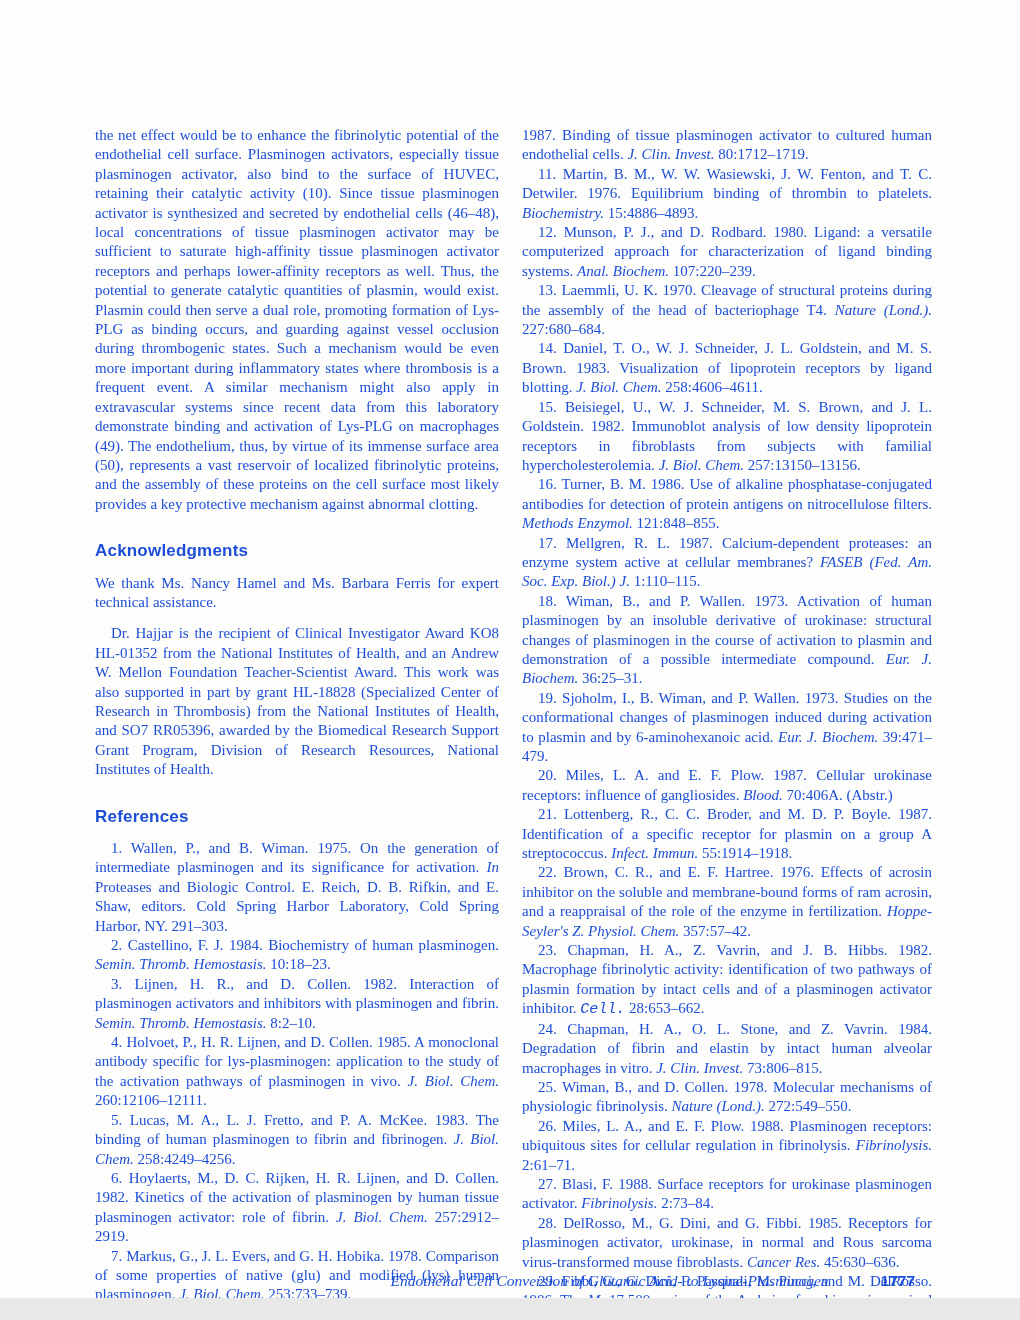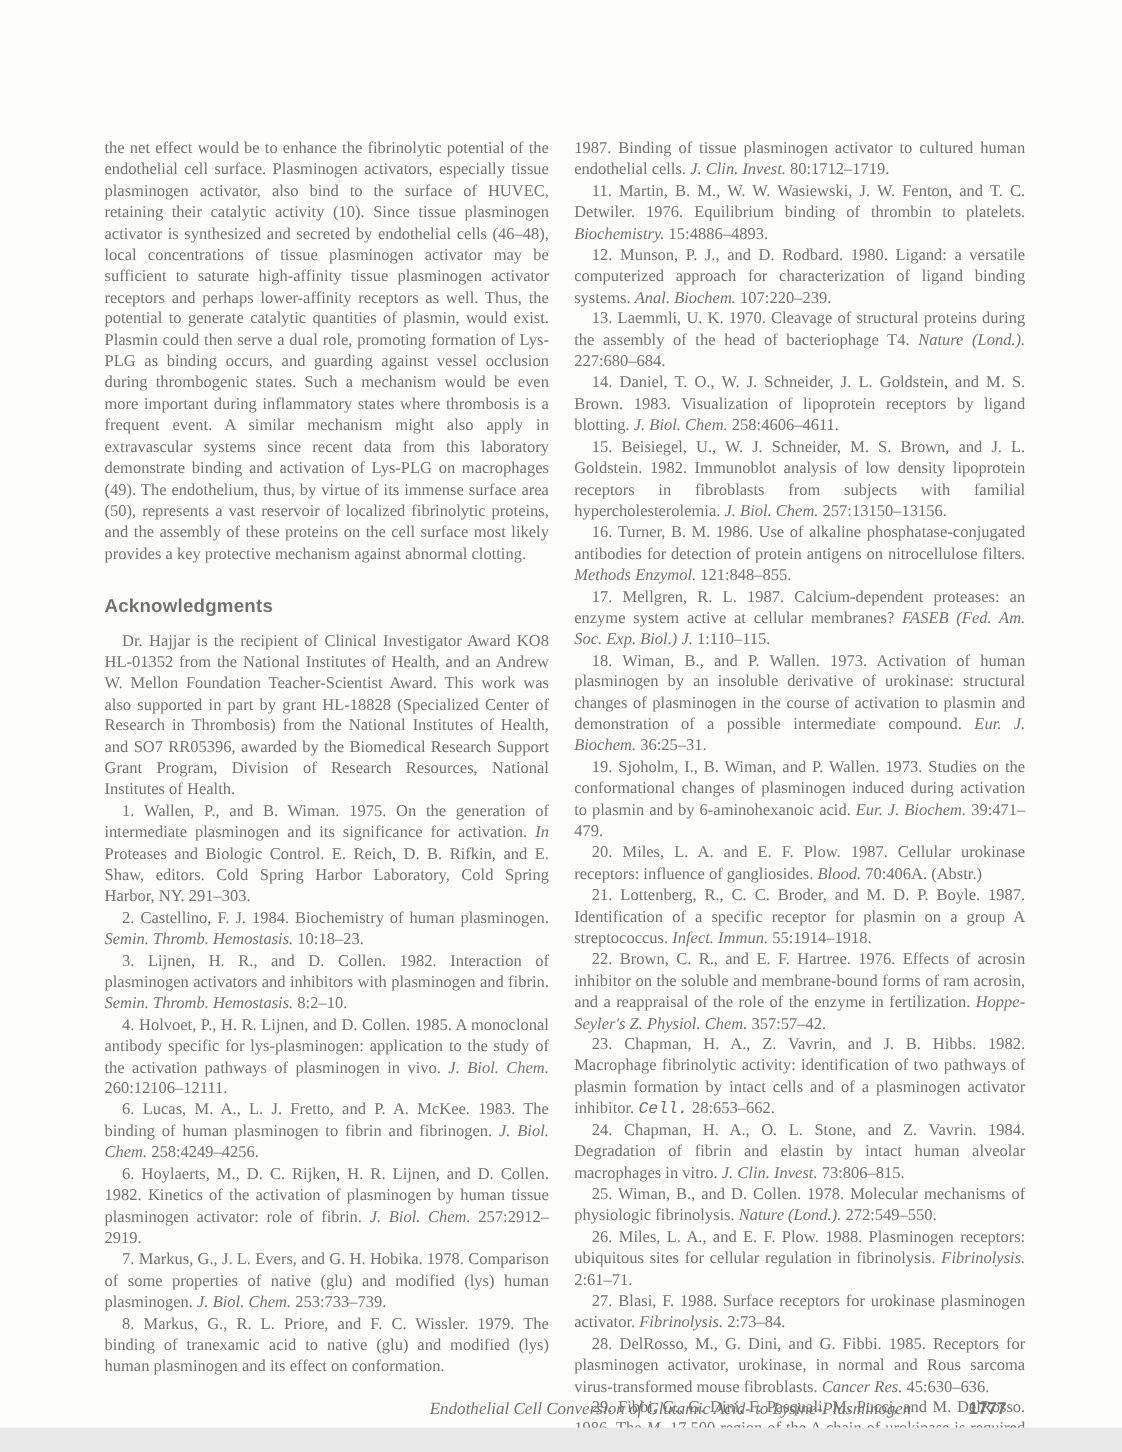--- a/index.html
+++ b/index.html
@@ -1,20 +1,20 @@
 <!DOCTYPE html>
 <html><head>
 <meta charset="utf-8">
 <style>
   html,body{margin:0;padding:0;background:#e8e8e8;}
   .page{
     position:relative;
     width:1020px;height:1298px;
     background:#fdfdfb;
-    color:#737373;
+    color:#1d4ed8;
     font-family:"Liberation Serif", serif;
     overflow:hidden;
   }
   .col{
     position:absolute;
     top:126px;
     text-align:justify;
     font-size:15px;
     line-height:19.4px;
   }
@@ -53,28 +53,30 @@
 </style>
 </head>
 <body>
 
 <div class="page">
 
   <div class="col col-left">
     <p class="body-par">the net effect would be to enhance the fibrinolytic potential of the endothelial cell surface. Plasminogen activators, especially tissue plasminogen activator, also bind to the surface of HUVEC, retaining their catalytic activity (10). Since tissue plasminogen activator is synthesized and secreted by endothelial cells (46–48), local concentrations of tissue plasminogen activator may be sufficient to saturate high-affinity tissue plasminogen activator receptors and perhaps lower-affinity receptors as well. Thus, the potential to generate catalytic quantities of plasmin, would exist. Plasmin could then serve a dual role, promoting formation of Lys-PLG as binding occurs, and guarding against vessel occlusion during thrombogenic states. Such a mechanism would be even more important during inflammatory states where thrombosis is a frequent event. A similar mechanism might also apply in extravascular systems since recent data from this laboratory demonstrate binding and activation of Lys-PLG on macrophages (49). The endothelium, thus, by virtue of its immense surface area (50), represents a vast reservoir of localized fibrinolytic proteins, and the assembly of these proteins on the cell surface most likely provides a key protective mechanism against abnormal clotting.</p>
 
     <h2 class="sec-heading">Acknowledgments</h2>
+    <p class="body-par">We thank Ms. Nancy Hamel and Ms. Barbara Ferris for expert technical assistance.</p>
     <p class="body-par indent">Dr. Hajjar is the recipient of Clinical Investigator Award KO8 HL-01352 from the National Institutes of Health, and an Andrew W. Mellon Foundation Teacher-Scientist Award. This work was also supported in part by grant HL-18828 (Specialized Center of Research in Thrombosis) from the National Institutes of Health, and SO7 RR05396, awarded by the Biomedical Research Support Grant Program, Division of Research Resources, National Institutes of Health.</p>
 
+    <h2 class="sec-heading">References</h2>
     <div>
         <p class="ref"><span>1. Wallen, P., and B. Wiman. 1975. On the generation of intermediate plasminogen and its significance for activation. </span><span style="font-style: italic;">In</span><span> Proteases and Biologic Control. E. Reich, D. B. Rifkin, and E. Shaw, editors. Cold Spring Harbor Laboratory, Cold Spring Harbor, NY. 291–303.</span></p>
         <p class="ref"><span>2. Castellino, F. J. 1984. Biochemistry of human plasminogen. </span><span style="font-style: italic;">Semin. Thromb. Hemostasis.</span><span> 10:18–23.</span></p>
         <p class="ref"><span>3. Lijnen, H. R., and D. Collen. 1982. Interaction of plasminogen activators and inhibitors with plasminogen and fibrin. </span><span style="font-style: italic;">Semin. Thromb. Hemostasis.</span><span> 8:2–10.</span></p>
         <p class="ref"><span>4. Holvoet, P., H. R. Lijnen, and D. Collen. 1985. A monoclonal antibody specific for lys-plasminogen: application to the study of the activation pathways of plasminogen in vivo. </span><span style="font-style: italic;">J. Biol. Chem.</span><span> 260:12106–12111.</span></p>
-        <p class="ref"><span>6. Lucas, M. A., L. J. Fretto, and P. A. McKee. 1983. The binding of human plasminogen to fibrin and fibrinogen. </span><span style="font-style: italic;">J. Biol. Chem.</span><span> 258:4249–4256.</span></p>
+        <p class="ref"><span>5. Lucas, M. A., L. J. Fretto, and P. A. McKee. 1983. The binding of human plasminogen to fibrin and fibrinogen. </span><span style="font-style: italic;">J. Biol. Chem.</span><span> 258:4249–4256.</span></p>
         <p class="ref"><span>6. Hoylaerts, M., D. C. Rijken, H. R. Lijnen, and D. Collen. 1982. Kinetics of the activation of plasminogen by human tissue plasminogen activator: role of fibrin. </span><span style="font-style: italic;">J. Biol. Chem.</span><span> 257:2912–2919.</span></p>
         <p class="ref"><span>7. Markus, G., J. L. Evers, and G. H. Hobika. 1978. Comparison of some properties of native (glu) and modified (lys) human plasminogen. </span><span style="font-style: italic;">J. Biol. Chem.</span><span> 253:733–739.</span></p>
         <p class="ref"><span>8. Markus, G., R. L. Priore, and F. C. Wissler. 1979. The binding of tranexamic acid to native (glu) and modified (lys) human plasminogen and its effect on conformation. </span></p>
       </div>
   </div>
 
   <div class="col col-right">
     <p class="ref cont"><span>1987. Binding of tissue plasminogen activator to cultured human endothelial cells. </span><span style="font-style: italic;">J. Clin. Invest.</span><span> 80:1712–1719.</span></p>
     <div>
         <p class="ref"><span>11. Martin, B. M., W. W. Wasiewski, J. W. Fenton, and T. C. Detwiler. 1976. Equilibrium binding of thrombin to platelets. </span><span style="font-style: italic;">Biochemistry.</span><span> 15:4886–4893.</span></p>

